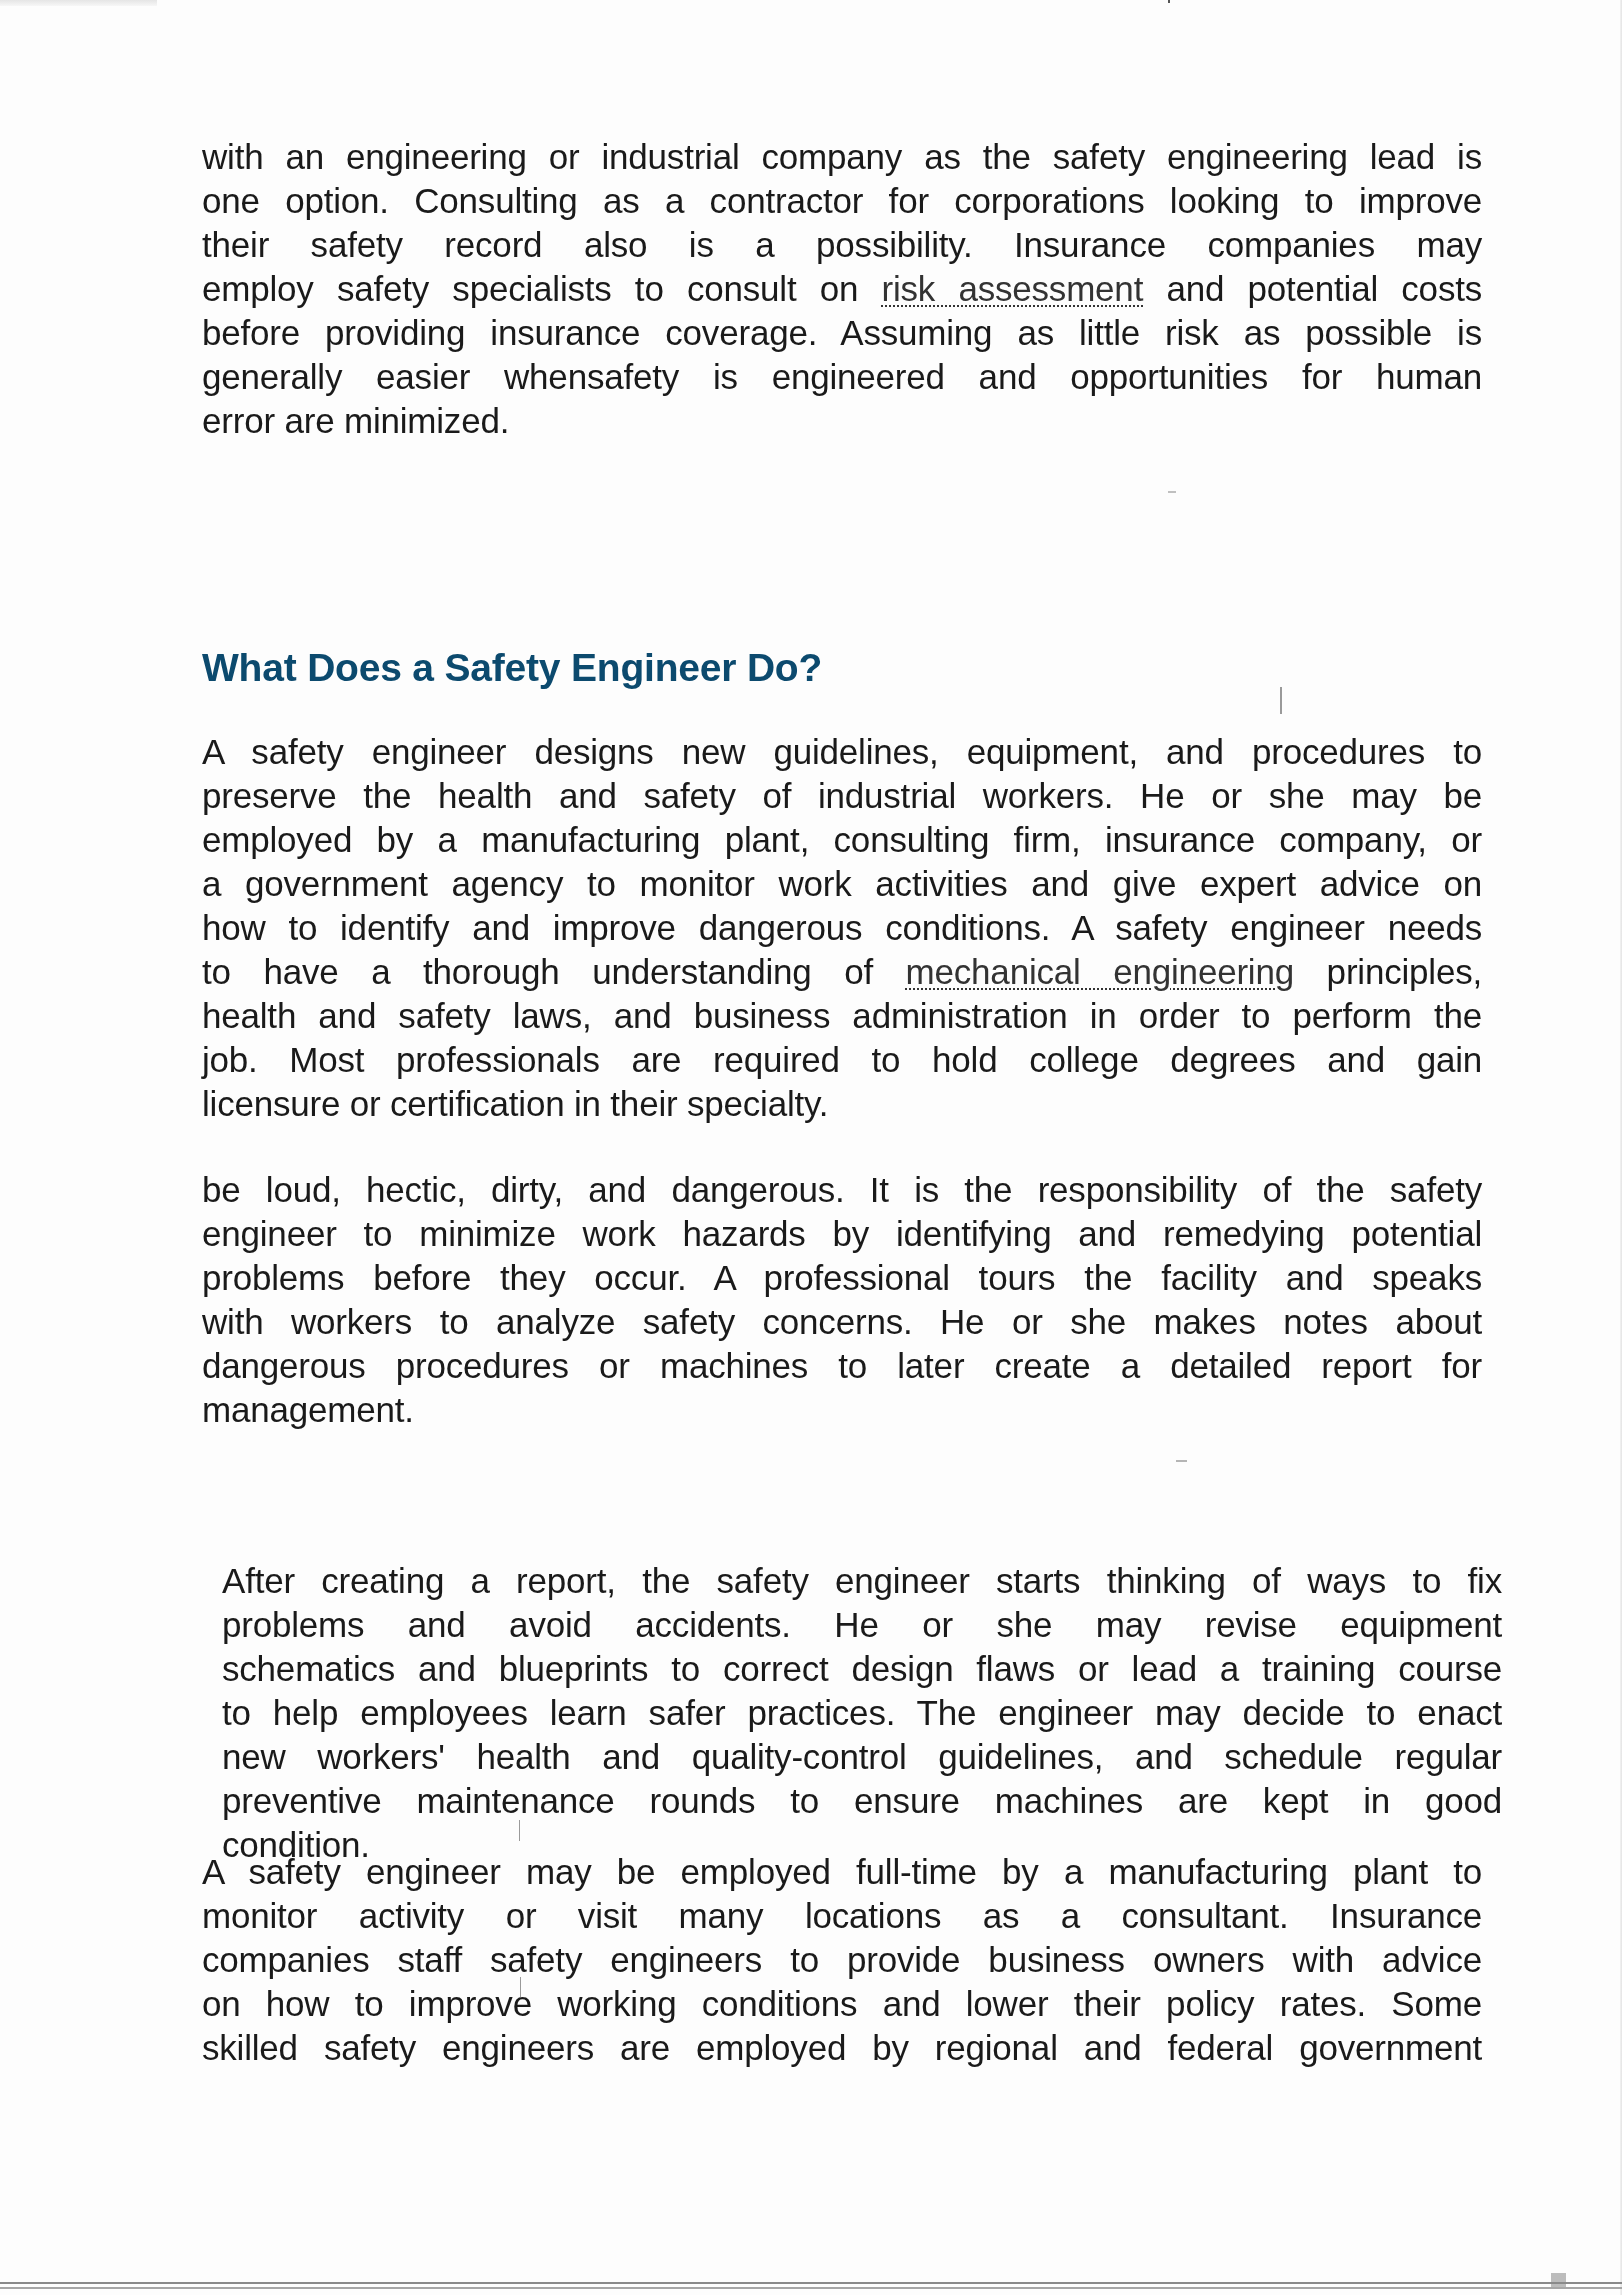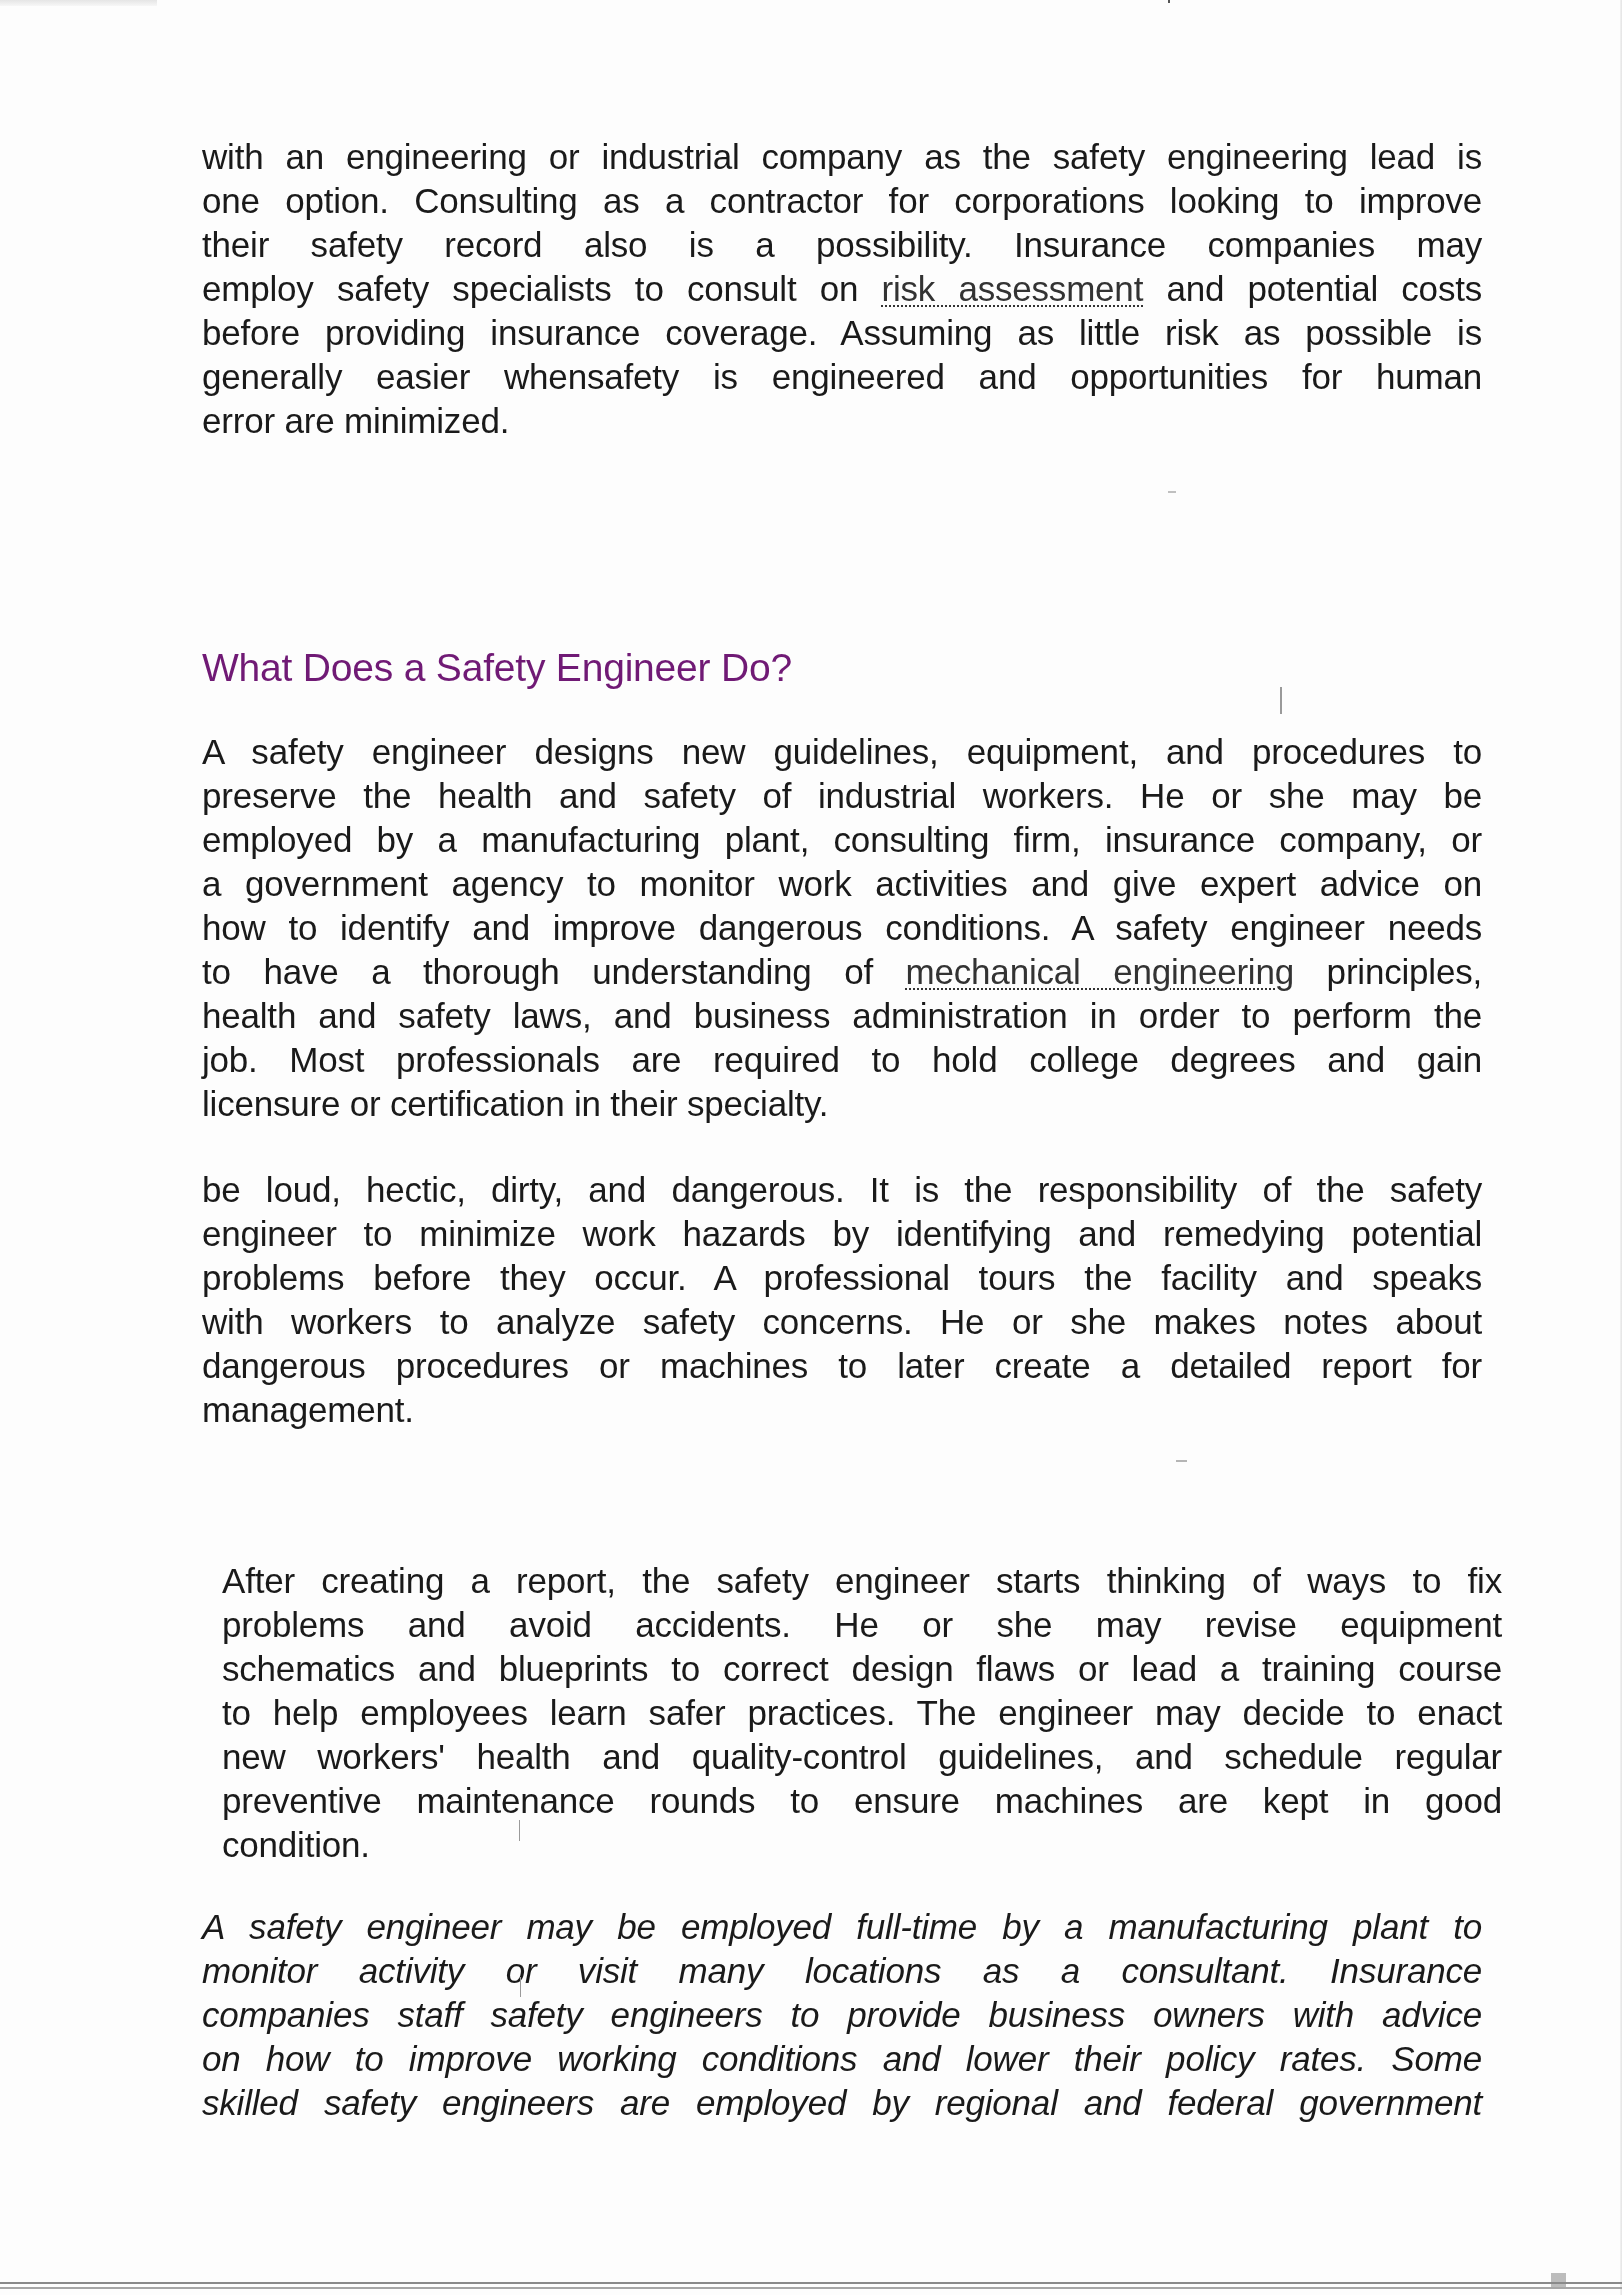--- a/index.html
+++ b/index.html
@@ -43,24 +43,24 @@
       text-align-last: justify;
       overflow: visible;
     }
     .line.last {
       text-align-last: left;
     }
     .heading {
       position: absolute;
       left: 0;
       font-size: 39px;
-      font-weight: normal;
+      font-weight: bold;
       line-height: 47px;
       letter-spacing: -0.2px;
-      color: #701a75;
+      color: #0c4a6e;
     }
     .link {
       text-decoration: underline;
       text-decoration-style: dotted;
       text-decoration-thickness: 1.5px;
       text-underline-offset: 3.9px;
       color: #333333;
       margin-top: 20px;
     }
     
@@ -133,21 +133,21 @@
     <div class="para" id="p-3" style="top:1559px;margin-left:20px;">
         <span class="line">After creating a report, the safety engineer starts thinking of ways to fix</span>
         <span class="line">problems and avoid accidents. He or she may revise equipment</span>
         <span class="line">schematics and blueprints to correct design flaws or lead a training course</span>
         <span class="line">to help employees learn safer practices. The engineer may decide to enact</span>
         <span class="line">new workers' health and quality-control guidelines, and schedule regular</span>
         <span class="line">preventive maintenance rounds to ensure machines are kept in good</span>
         <span class="line last">condition.</span>
       </div>
 
-    <div class="para" id="p-4" style="top:1905px;font-style:italic;">
+    <div class="para" id="p-4" style="top:1850px;">
         <span class="line">A safety engineer may be employed full-time by a manufacturing plant to</span>
         <span class="line">monitor activity or visit many locations as a consultant. Insurance</span>
         <span class="line">companies staff safety engineers to provide business owners with advice</span>
         <span class="line">on how to improve working conditions and lower their policy rates. Some</span>
         <span class="line">skilled safety engineers are employed by regional and federal government</span>
       </div>
   </div>
 
   <div class="artifact" style="left:1280px;top:687px;width:1.5px;height:27px;"></div>
   <div class="artifact" style="left:520px;top:1977px;width:1px;height:19.6px;"></div>

